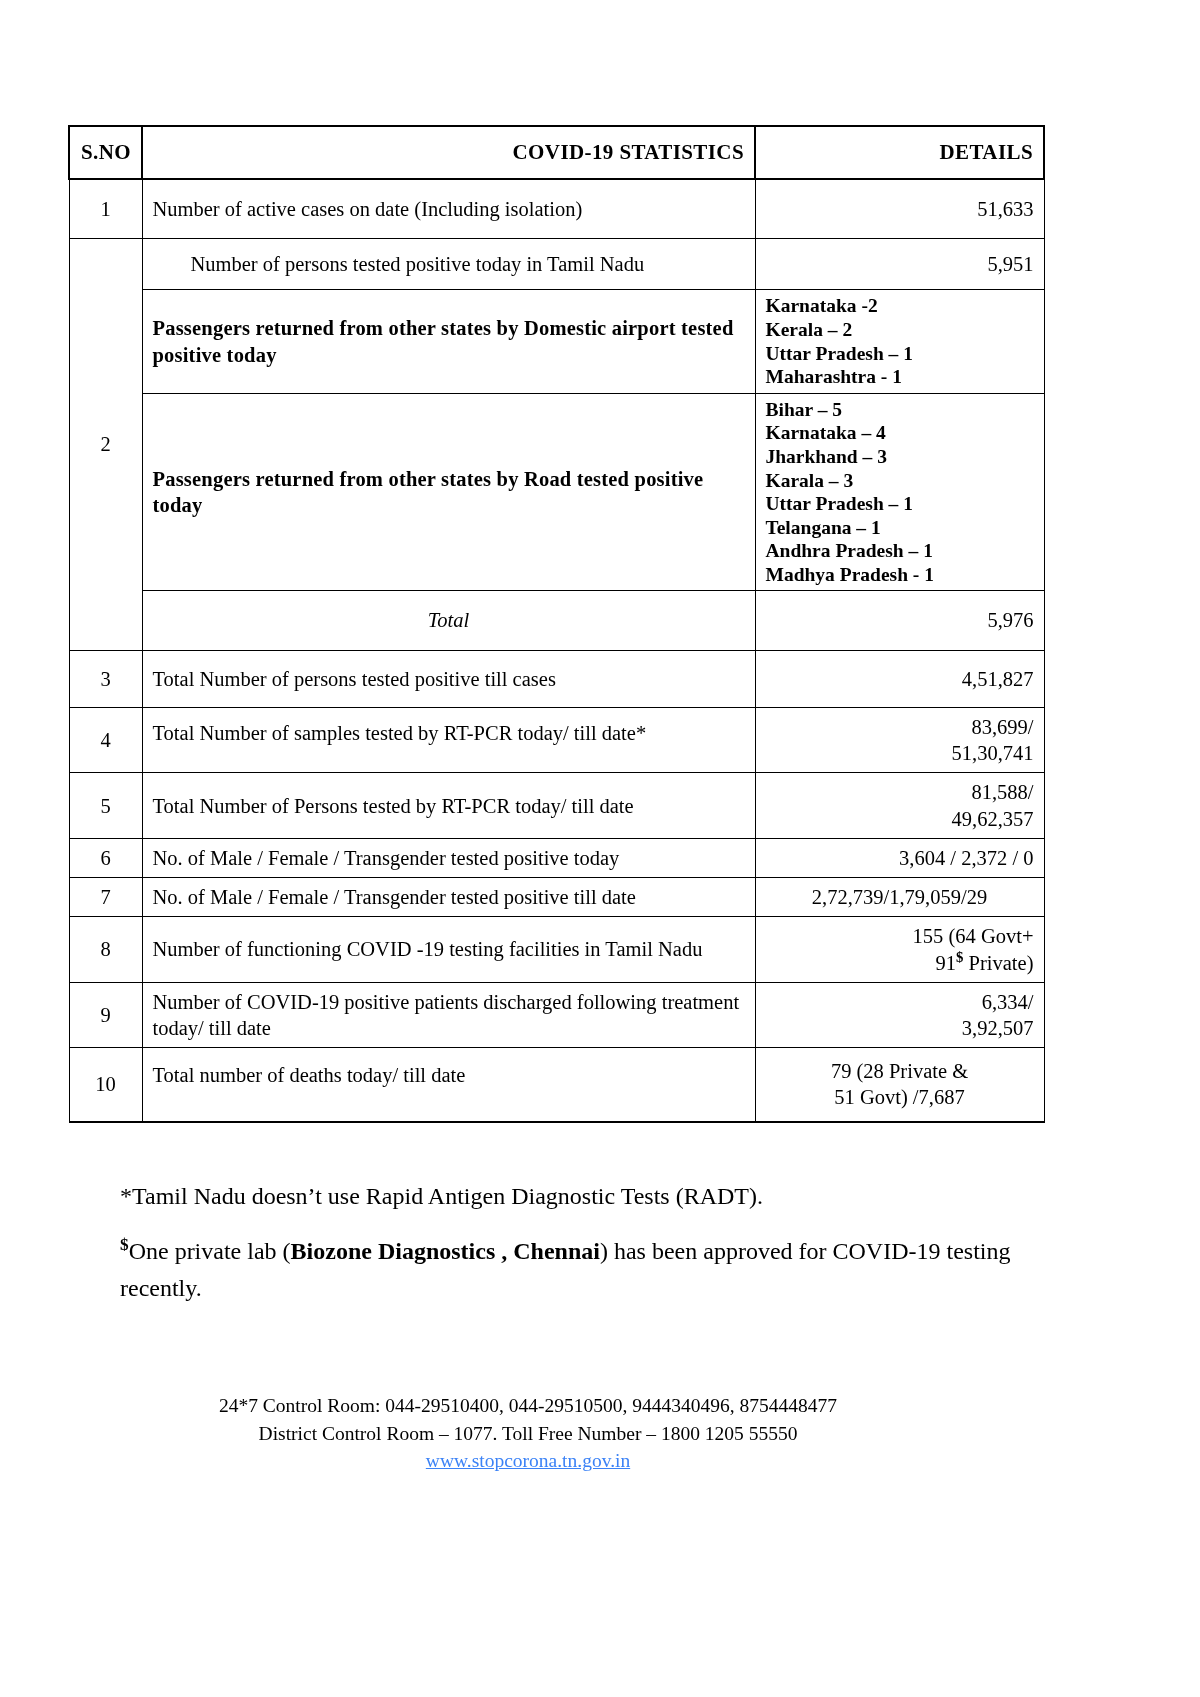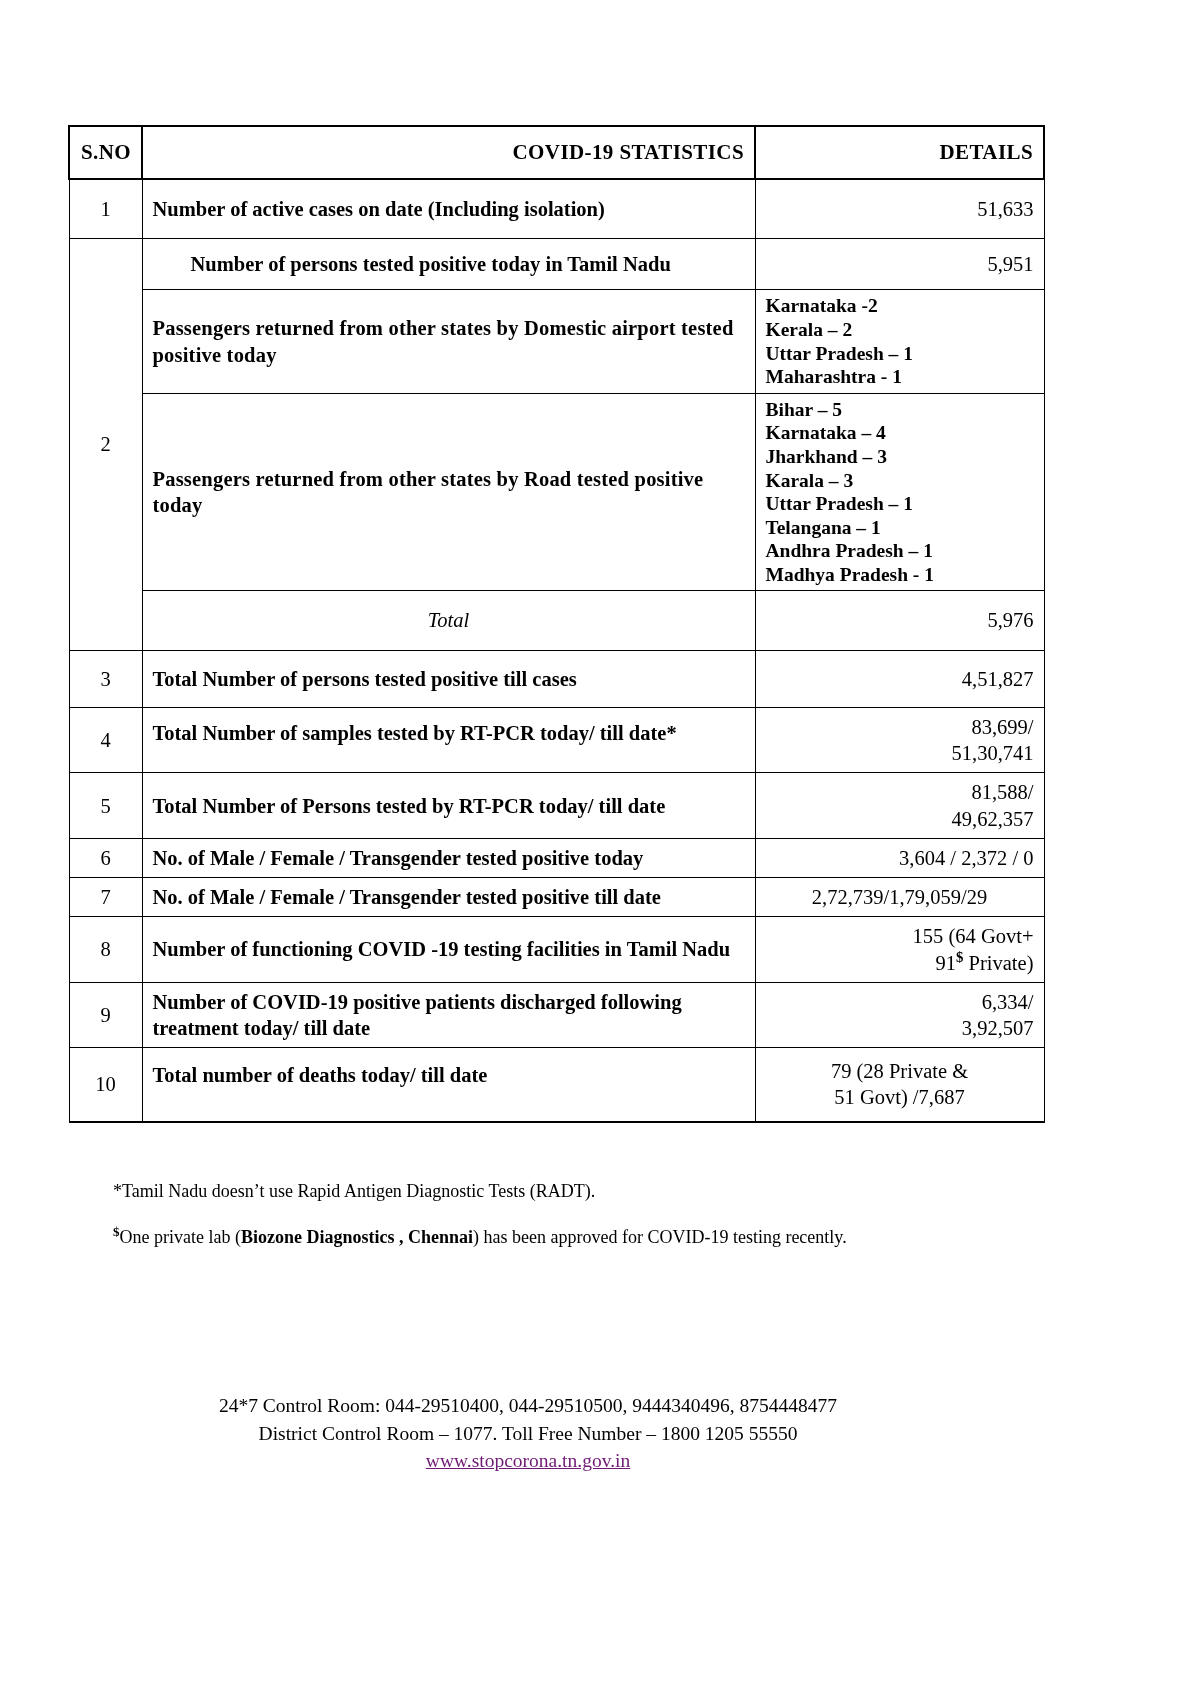--- a/index.html
+++ b/index.html
@@ -43,21 +43,21 @@
     letter-spacing: 0.4px;
     text-align: right;
     padding-top: 12px;
     padding-bottom: 12px;
   }
   .col-sno  { width: 73px;  text-align: center; }
   .col-stat { width: 613px; text-align: left; }
   .col-det  { width: 289px; text-align: right; }
 
   td.sno { text-align: center; font-size: 20px; }
-  td.stat { text-align: left; font-weight: bold; }
+  td.stat { text-align: left; }
   td.det { text-align: right; margin-left: 44px; }
   td.det-center { text-align: center; }
   td.stat-center { text-align: center; font-style: italic; }
 
   .bold { font-weight: bold; letter-spacing: 0.2px; }
   td.det.statelist {
     text-align: left;
     font-weight: bold;
     font-size: 19.5px;
     line-height: 1.21;
@@ -71,39 +71,39 @@
 
   sup.dollar {
     font-size: 0.72em;
     font-weight: bold;
     vertical-align: super;
     line-height: 0;
   }
 
   .footnotes {
     position: absolute;
-    left: 113px;
+    left: 120px;
     top: 1178px;
     width: 920px;
-    font-size: 18px;
+    font-size: 24px;
     line-height: 1.55;
   }
   .footnotes p { margin: 0 0 18px 0; }
 
   .footer {
     position: absolute;
     left: 0;
     top: 1392px;
     width: 1056px;
     text-align: center;
     font-size: 19.5px;
     line-height: 1.42;
   }
   .footer a {
-    color: #701a75;
+    color: #3b82f6;
     text-decoration: underline;
   }
 </style>
 </head>
 <body>
 
 <div class="page">
 
   <table class="stats">
     <colgroup>

